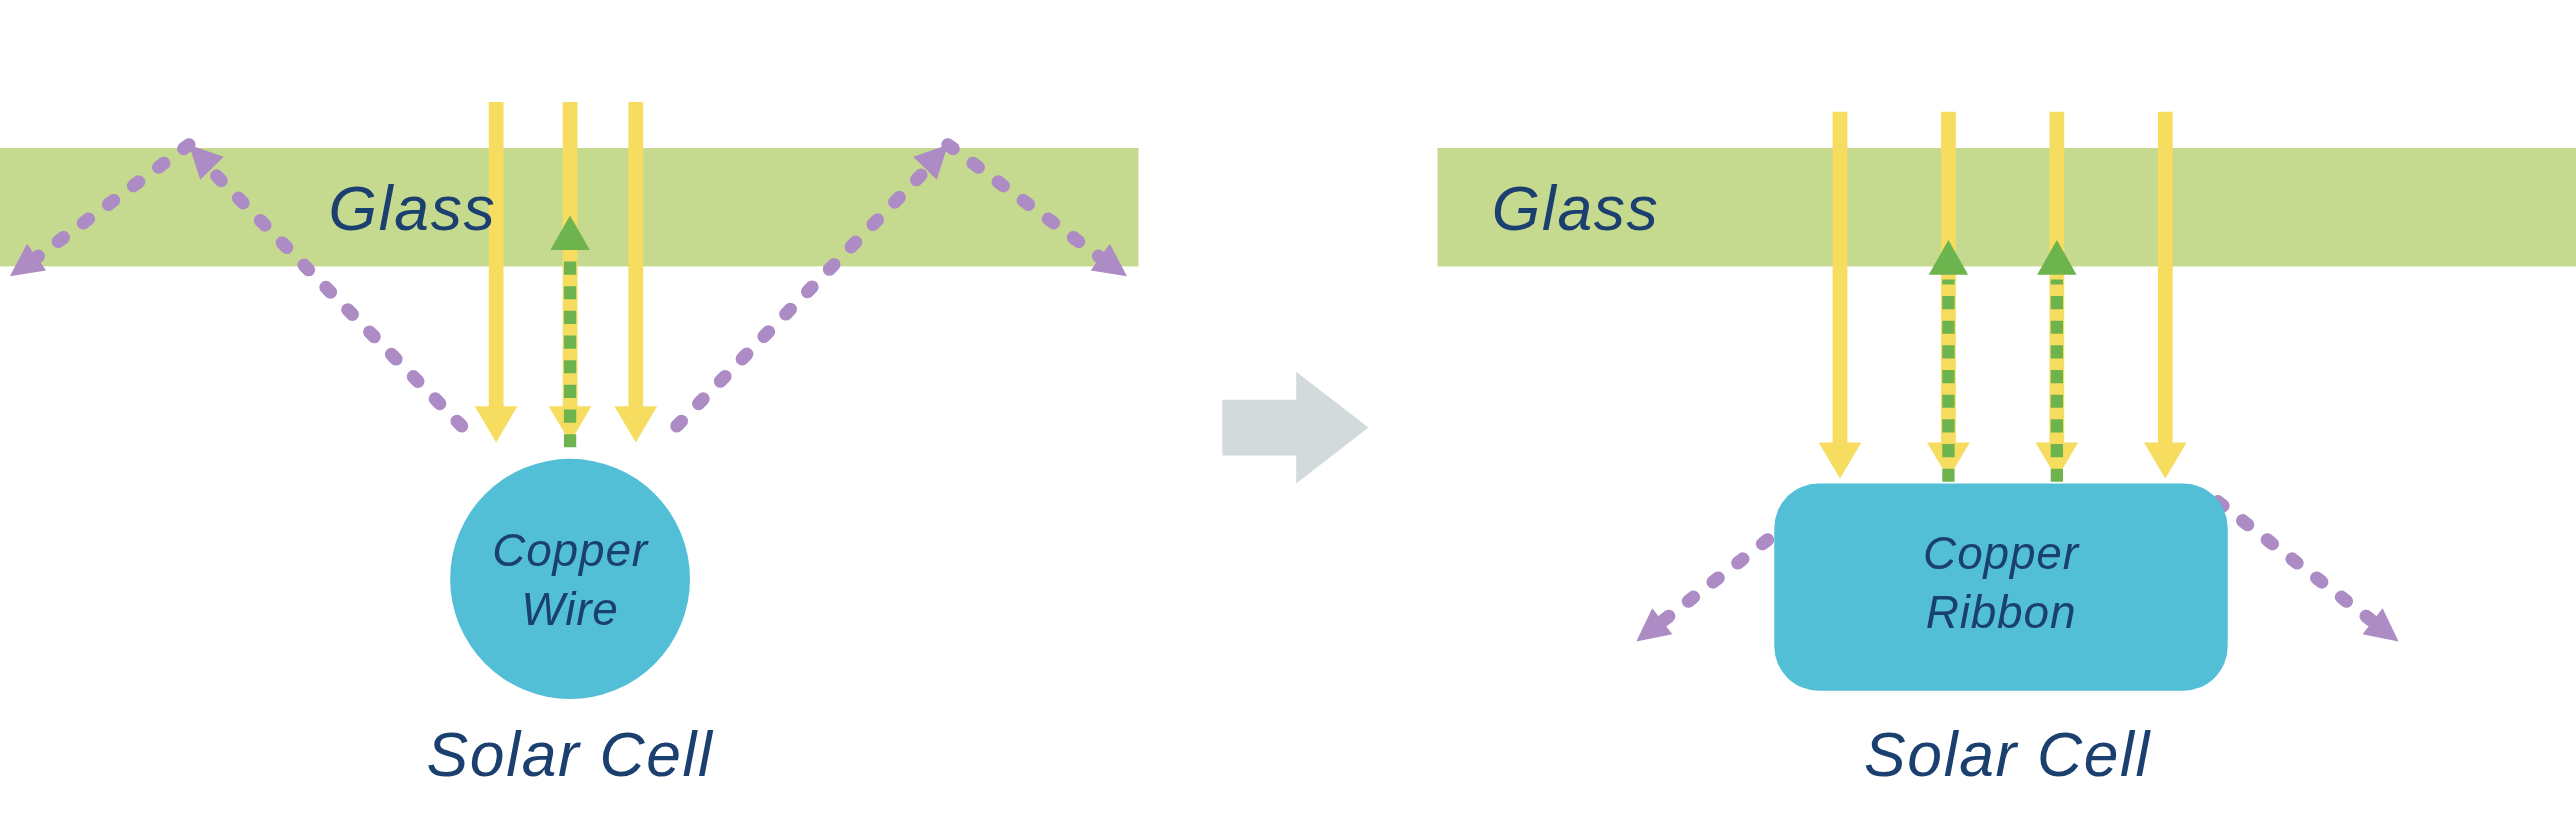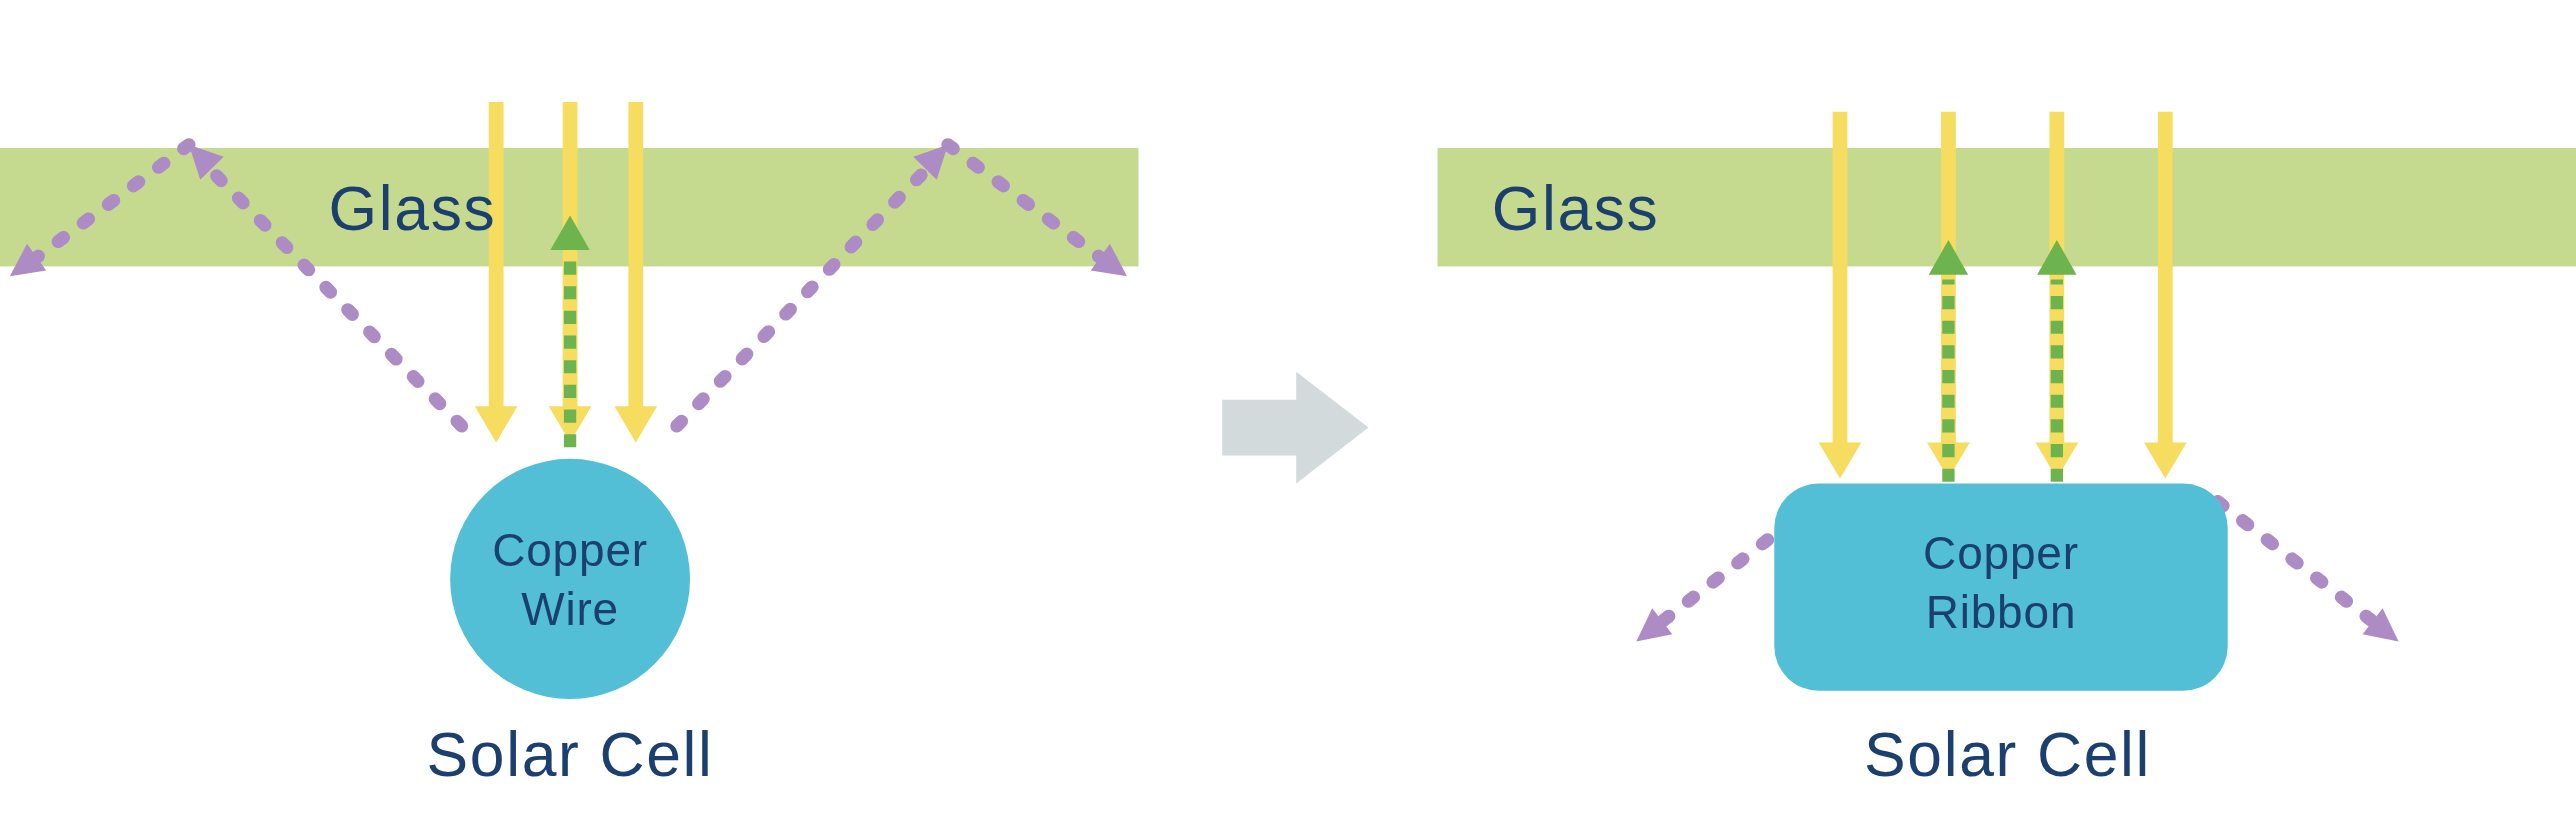--- a/index.html
+++ b/index.html
@@ -6,21 +6,21 @@
     --glass:#c6da8f;
     --navy:#1b406f;
     --sunlight:#f6dc5f;
     --reflect:#6db44e;
     --scatter:#ad8cc5;
     --copper:#52bfd6;
     --transition:#d3dadc;
     --bg:#ffffff;
   }
   html, body { margin:0; padding:0; background:var(--bg); }
-  .stage { position:relative; width:2576px; height:819px; background:var(--bg); overflow:hidden; }
+  .stage { position:relative; width:2576px; height:819px; background:var(--bg); overflow:hidden;font-style:italic; }
   svg { display:block; }
 
   text { font-family:"Liberation Sans", sans-serif; fill:var(--navy); }
   .t-lg { font-size:38px; letter-spacing:1px; }
   .t-md { font-size:28px; letter-spacing:0.5px; }
 
   .glass-band { fill:var(--glass); }
   .sun-line { stroke:var(--sunlight); stroke-width:9; fill:none; }
   .sun-head { fill:var(--sunlight); }
   .ref-line { stroke:var(--reflect); stroke-width:7.5; stroke-dasharray:8 7; fill:none; }

